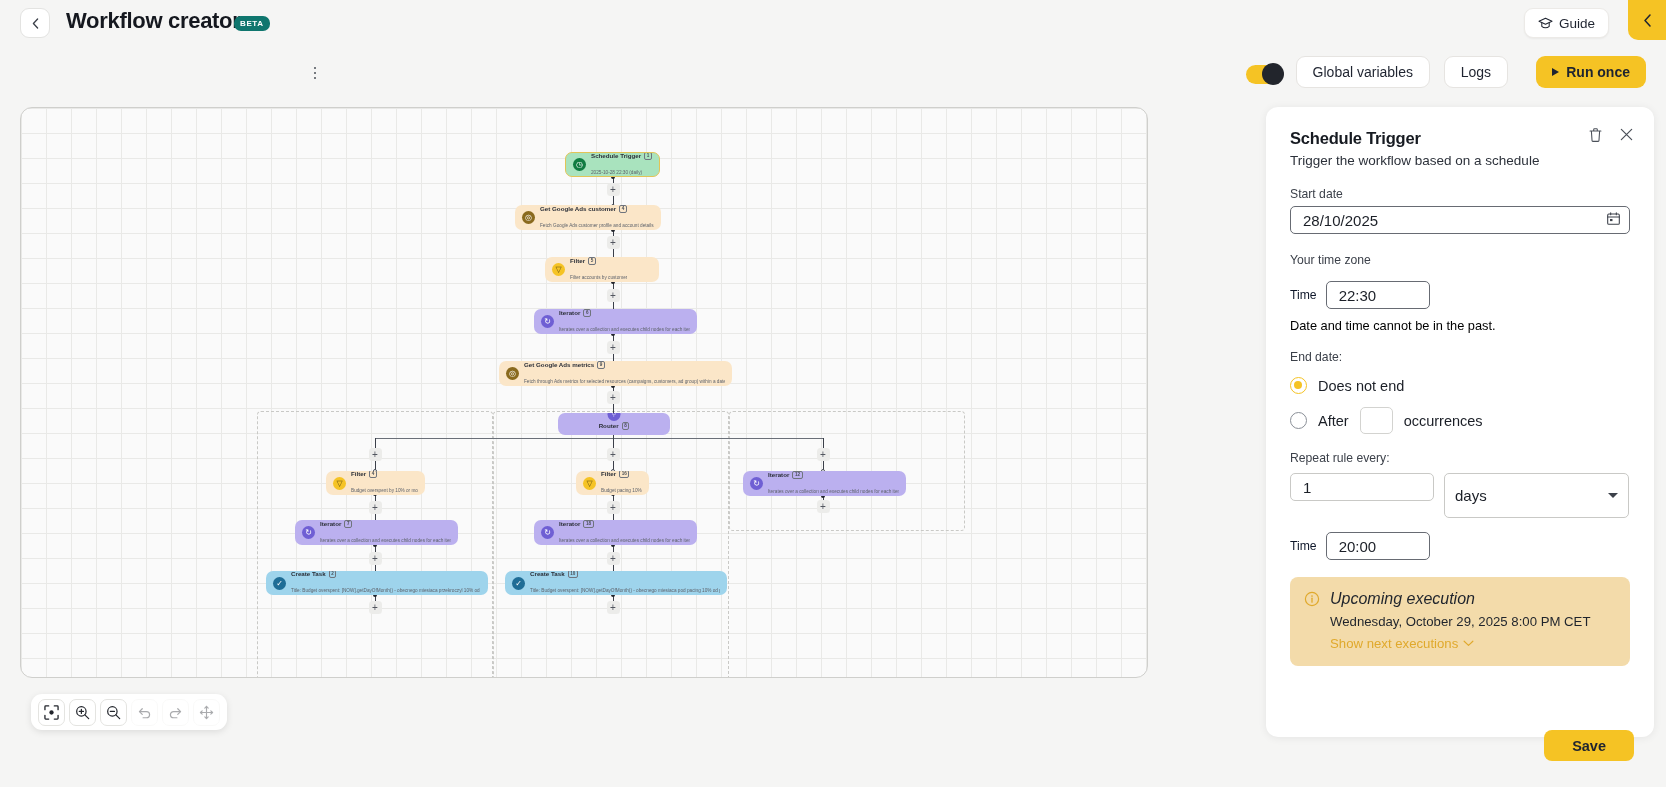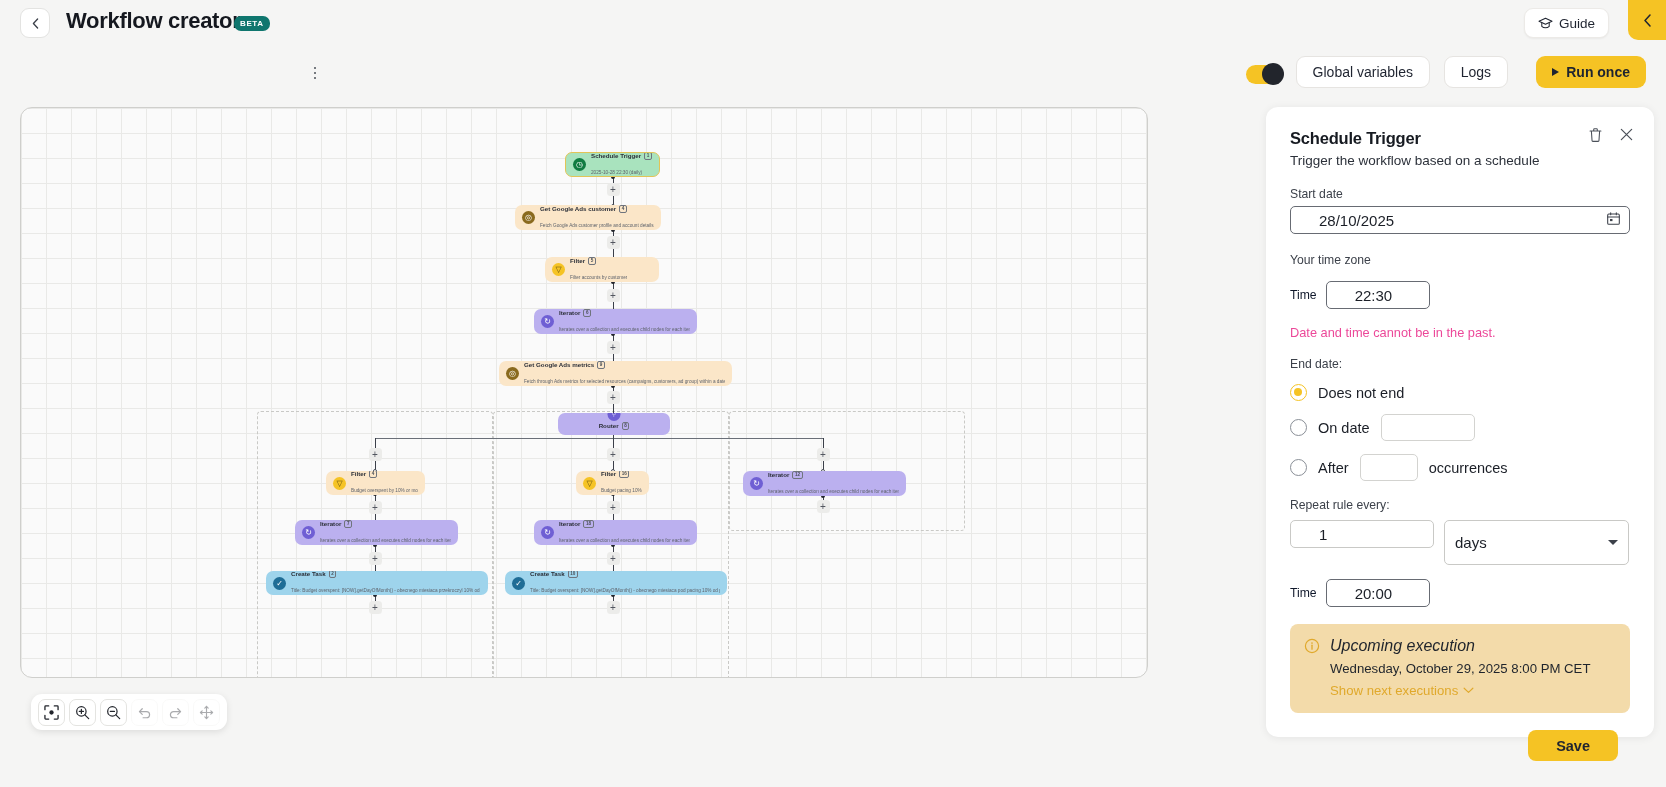--- a/index.html
+++ b/index.html
@@ -160,30 +160,30 @@
     background: #fff; border-radius: 12px; box-shadow: 0 1px 8px rgba(0,0,0,.07);
     padding: 22px 24px 0 24px;
   }
   .panel-title { font-size: 16.5px; font-weight: 700; color: #161a21; letter-spacing: -.2px; }
   .panel-sub { font-size: 13.5px; color: #2c313a; margin-top: 5px; }
   .panel-icons { position: absolute; right: 20px; top: 20px; display: flex; gap: 16px; }
   .pi { cursor: pointer; color: #4b5059; }
   .fld-label { font-size: 12.2px; color: #3c414a; margin-top: 19px; margin-bottom: 5px; }
   .inp {
     height: 28px; border: 1px solid #676b73; border-radius: 5px;
-    display: flex; align-items: center; padding: 0 28px;
+    display: flex; align-items: center; padding: 0 12px;
     font-size: 15px; color: #1b1f27; background: #fff; cursor: text;
     position: relative;
   }
   .inp-wide { width: 100%; }
   .cal-ico { position: absolute; right: 8px; top: 50%; transform: translateY(-50%); color: #3c414a; }
   .row { display: flex; align-items: center; gap: 9px; }
   .small-label { font-size: 12.2px; color: #0f172a; }
   .inp-time { width: 104px; }
-  .err { font-size: 12.8px; color: #ec4899; margin-top: 16px; }
+  .err { font-size: 12.8px; color: #000000; margin-top: 9px; }
   .sec-label { font-size: 12.2px; color: #3c414a; margin-top: 17px; }
   .radio-row { display: flex; align-items: center; gap: 11px; margin-top: 13px; }
   .radio { width: 17px; height: 17px; border-radius: 50%; border: 1.6px solid #8a8f97; flex: 0 0 17px; position: relative; cursor: pointer; }
   .radio.on { border-color: #f5c324; }
   .radio.on::after { content: ''; position: absolute; left: 3.4px; top: 3.4px; width: 8px; height: 8px; border-radius: 50%; background: #f5c324; }
   .radio-lbl { font-size: 14.5px; color: #1b1f27; }
   .inp-ondate { width: 94px; height: 27px; border: 1px solid #d3d3d0; }
   .inp-occ { width: 33px; height: 27px; border: 1px solid #d3d3d0; }
   .rep-grid { display: flex; gap: 10px; margin-top: 8px; }
   .inp-num { width: 144px; border-color: #c9c9c6; }
@@ -195,21 +195,21 @@
   .caret { width: 0; height: 0; border-left: 5px solid transparent; border-right: 5px solid transparent; border-top: 5px solid #3c414a; }
   .notice {
     margin-top: 17px; background: #f3dbaa; border-radius: 8px;
     padding: 13px 14px 15px 14px; display: flex; gap: 10px;
   }
   .notice-ico { flex: 0 0 16px; color: #e0a92c; margin-top: 1px; }
   .notice-ttl { font-size: 16px; color: #1f242c; font-style: italic; }
   .notice-body { font-size: 13.2px; color: #1f242c; margin-top: 6px; }
   .notice-link { font-size: 13.2px; color: #e0a92c; margin-top: 7px; display: flex; align-items: center; gap: 5px; cursor: pointer; }
   .save-btn {
-    position: absolute; right: 36px; bottom: -24px; height: 31px;
+    position: absolute; right: 20px; bottom: -24px; height: 31px;
     background: #f5c324; border: none; border-radius: 8px; padding: 0 28px;
     font-size: 14.5px; font-weight: 600; color: #1f2430; cursor: pointer;
     display: flex; align-items: center;
   }
 </style>
 </head>
 <body>
 
 <div class="app">
 
@@ -543,25 +543,20 @@
 
     <div class="err">Date and time cannot be in the past.</div>
 
     <div class="sec-label">End date:</div>
 
     <div class="radio-row">
       <span class="radio on"></span>
       <span class="radio-lbl">Does not end</span>
     </div>
 
-    <div class="radio-row">
-      <span class="radio"></span>
-      <span class="radio-lbl">On date</span>
-      <span class="inp inp-ondate"></span>
-    </div>
 
     <div class="radio-row">
       <span class="radio"></span>
       <span class="radio-lbl">After</span>
       <span class="inp inp-occ"></span>
       <span class="radio-lbl">occurrences</span>
     </div>
 
     <div class="sec-label">Repeat rule every:</div>
     <div class="rep-grid">

